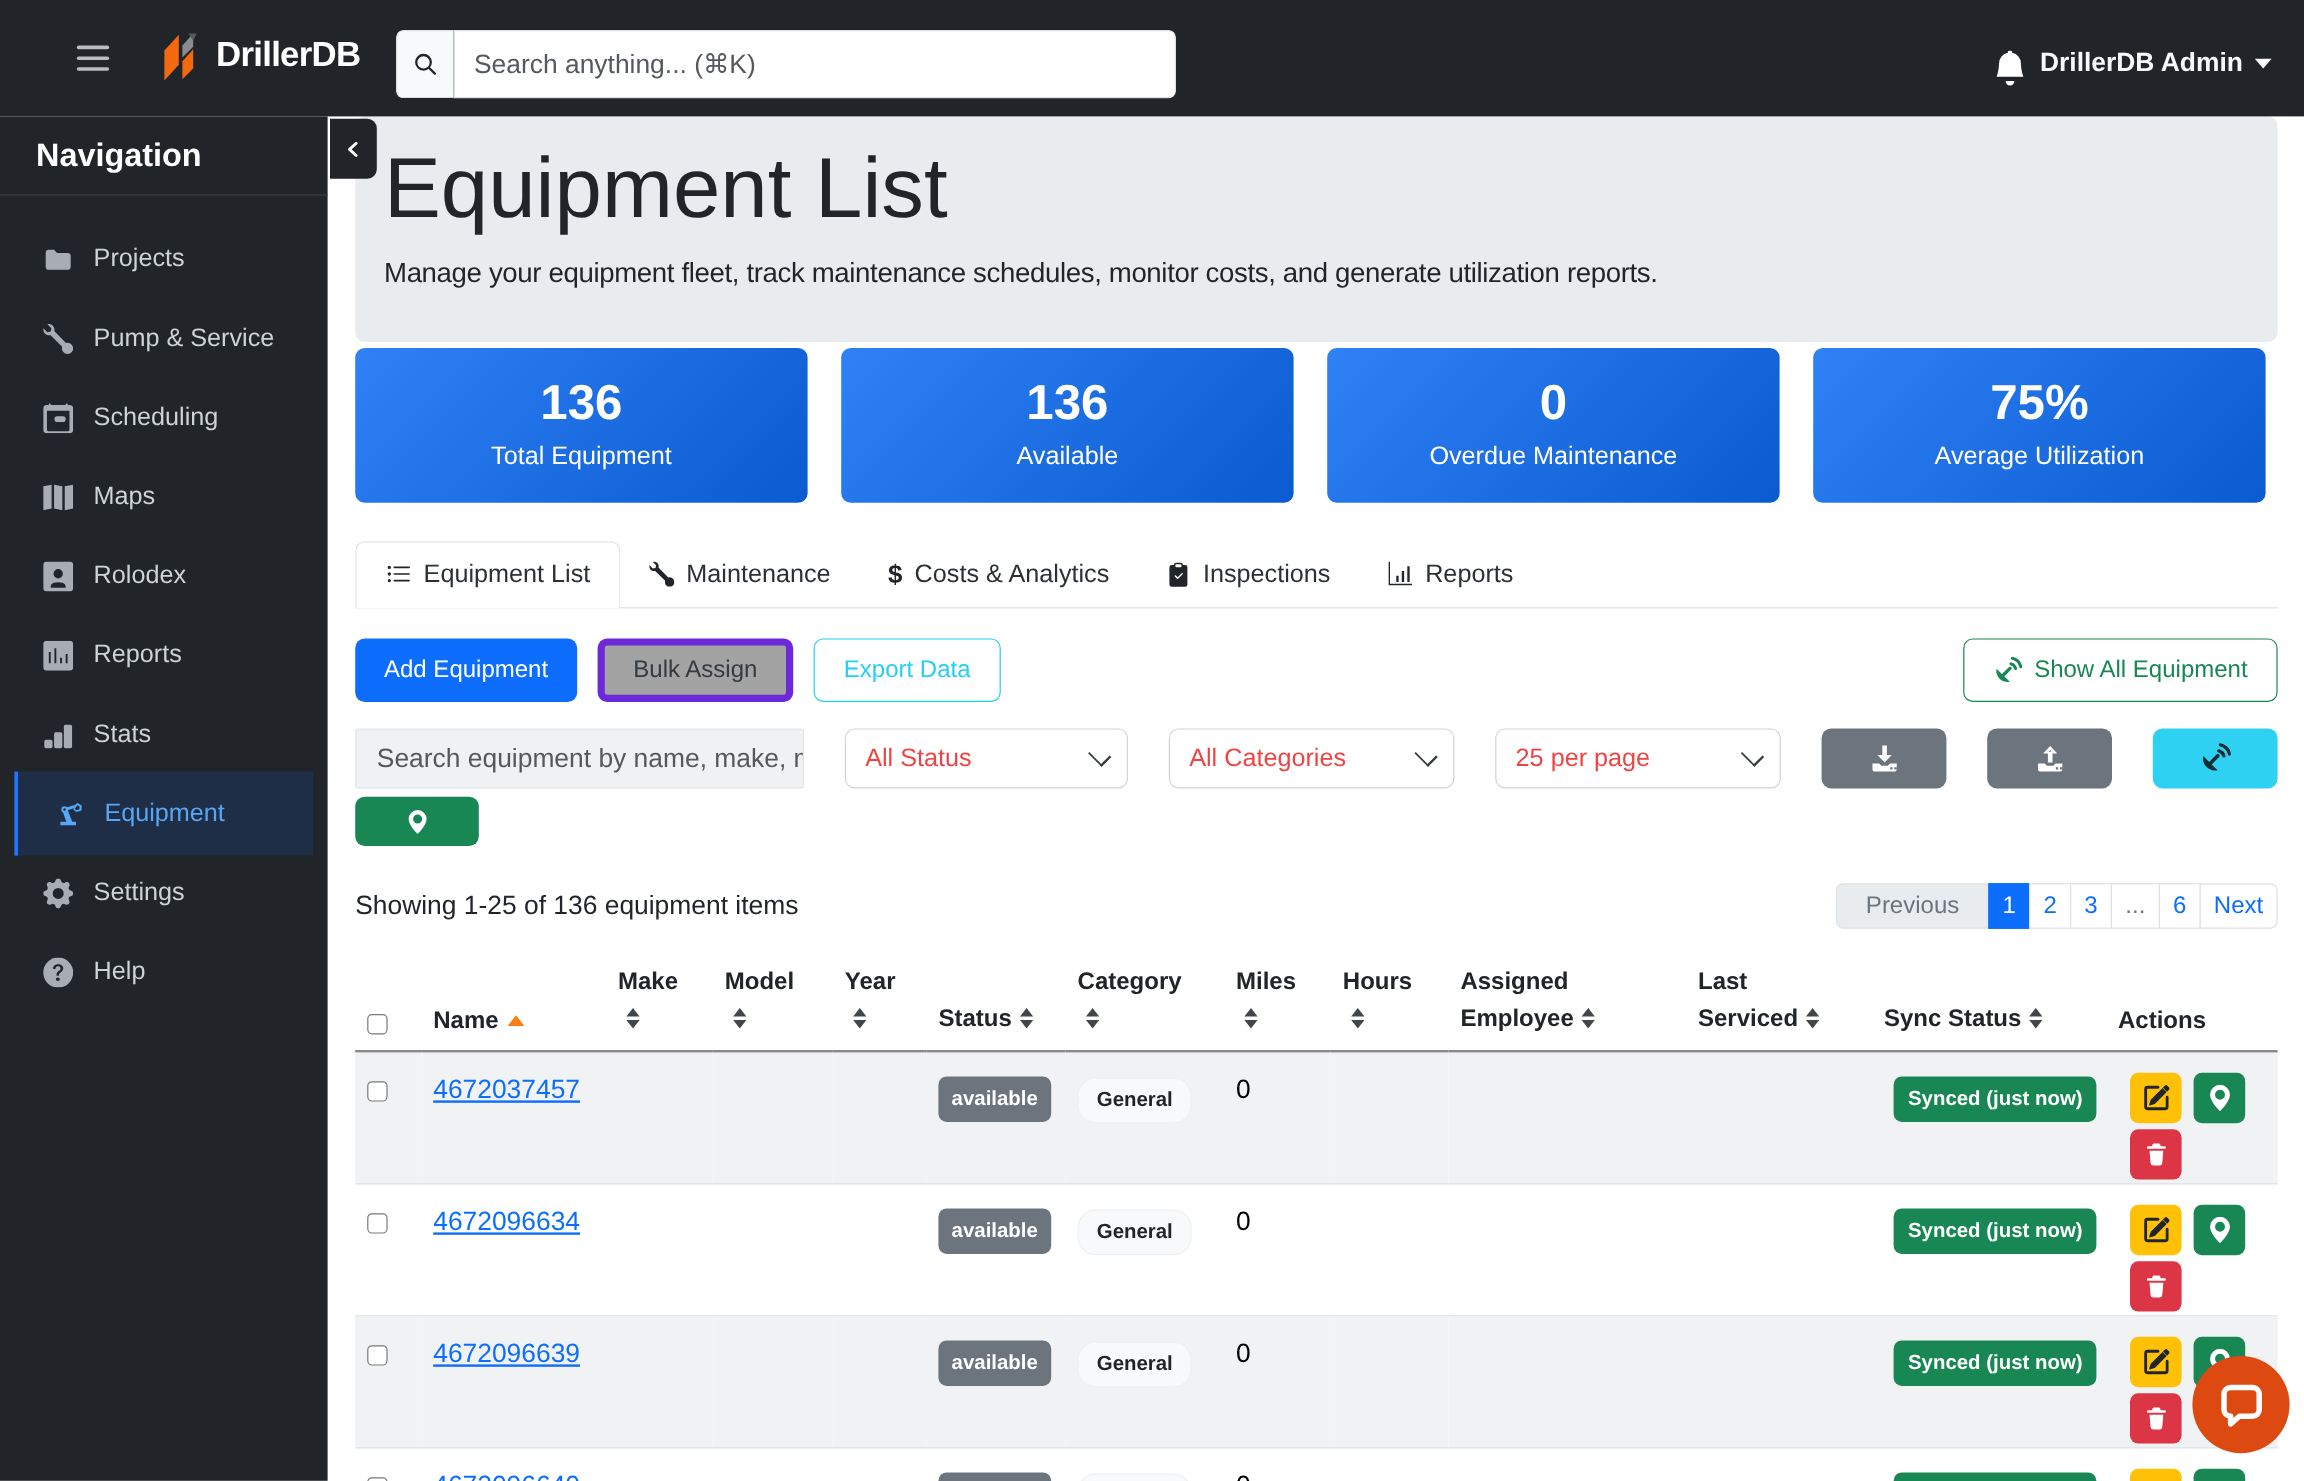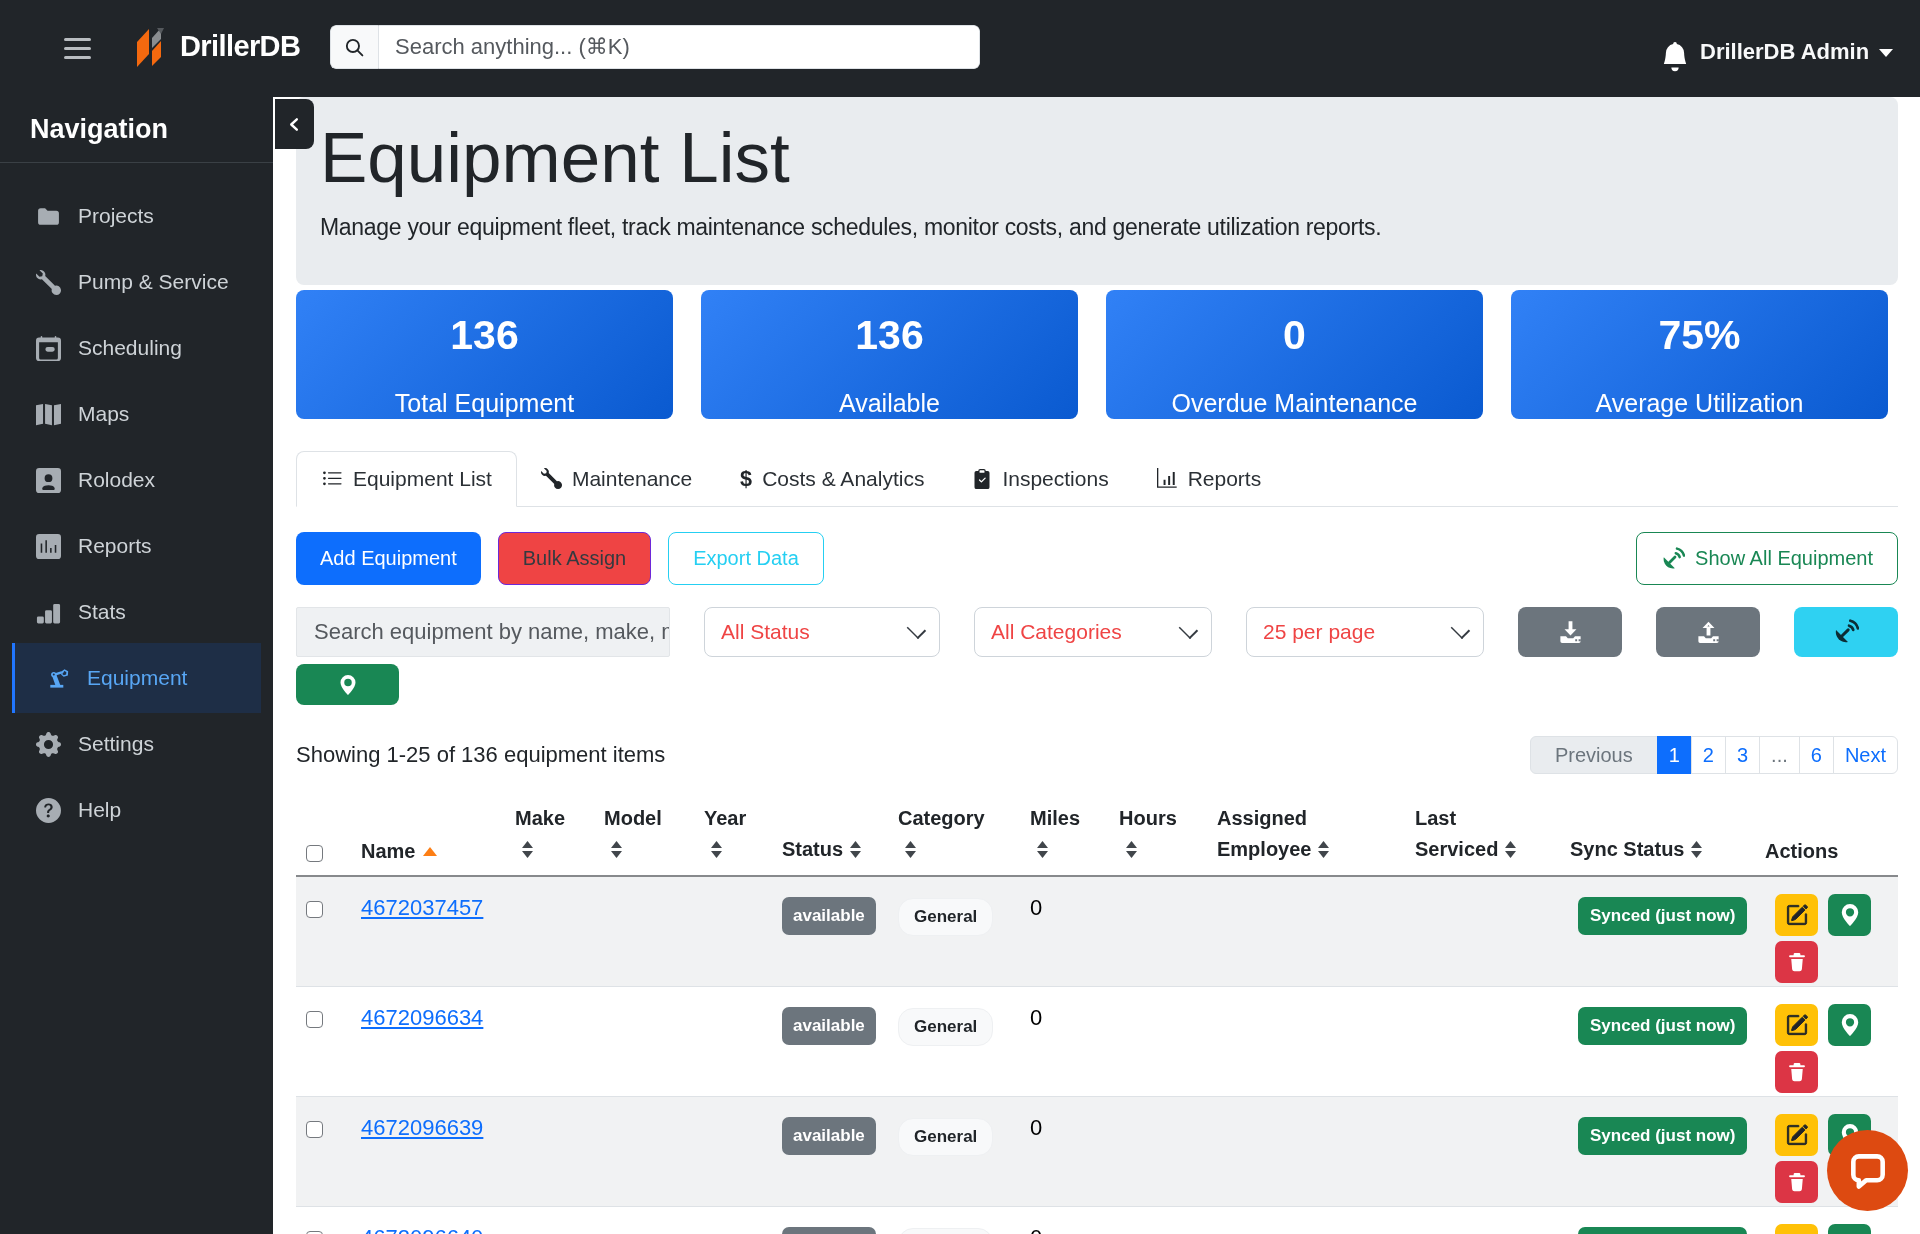--- a/index.html
+++ b/index.html
@@ -3,21 +3,21 @@
 <meta charset="utf-8">
 <style>
 * { box-sizing: border-box; margin: 0; padding: 0; }
 html,body { width:1920px; height:1234px; overflow:hidden; font-family:"Liberation Sans",sans-serif; background:#fff; }
 
 .topbar { position:absolute; top:0; left:0; width:1920px; height:97px; background:#212529; z-index:20; }
 .hamb { position:absolute; left:64px; top:38px; width:27px; }
 .hamb div { height:2.6px; background:#b9bdc1; border-radius:2px; margin-bottom:6.6px; }
 .logo { position:absolute; left:136px; top:26px; }
 .brand { position:absolute; left:180px; top:30px; font-size:29px; font-weight:bold; color:#fff; letter-spacing:-0.6px; }
-.searchgrp { position:absolute; left:330px; top:25px; width:650px; height:44px; display:flex; border-radius:6px; overflow:hidden; }
+.searchgrp { position:absolute; left:330px; top:25px; width:650px; height:57px; display:flex; border-radius:6px; overflow:hidden; }
 .searchgrp .addon { width:48px; background:#f8f9fa; border:1px solid #dee2e6; border-right:0; border-radius:6px 0 0 6px; display:flex; align-items:center; justify-content:center; }
 .searchgrp .inp { flex:1; background:#fff; border:1px solid #dee2e6; border-radius:0 6px 6px 0; display:flex; align-items:center; padding-left:16px; font-size:22px; color:#55595e; }
 .bell { position:absolute; left:1660px; top:42px; }
 .admin { position:absolute; left:1700px; top:39px; font-size:22px; color:#f8f9fa; font-weight:bold;}
 .admin .caret { display:inline-block; margin-left:10px; vertical-align:middle; width:0; height:0; border-left:7px solid transparent; border-right:7px solid transparent; border-top:8px solid #fff; }
 
 .sidebar { position:absolute; left:0; top:97px; width:273px; height:1137px; background:#212529; z-index:10; }
 .sb-head { height:66px; display:flex; align-items:center; padding-left:30px; font-size:27px; font-weight:bold; color:#fff; border-bottom:1px solid #3a4045; }
 .sb-list { margin-top:20px; }
 .sb-item { height:66px; display:flex; align-items:center; padding-left:36px; color:#ced3d7; font-size:21px; }
@@ -26,31 +26,31 @@
 .sb-item.active { background:#1e2e46; border-left:3px solid #2176ff; padding-left:33px; color:#58a6f4; height:70px; margin:-2px 12px; }
 .collapse-btn { position:absolute; left:275px; top:99px; width:39px; height:50px; background:#212529; border-radius:0 8px 8px 0; z-index:15; display:flex; align-items:center; justify-content:center; }
 
 .main { position:absolute; left:273px; top:97px; width:1647px; height:1137px; background:#fff; padding:0 22px 0 23px; }
 .pagehead { width:1602px; height:188px; background:#e9ecef; border-radius:8px; padding:20px 24px; }
 .pagehead h1 { font-size:71px; font-weight:400; color:#212529; }
 .pagehead p { font-size:23px; color:#212529; margin-top:16px; letter-spacing:-0.3px; }
 .cards { display:flex; gap:28px; margin-top:5px; }
 .card { width:377px; height:129px; border-radius:8px; background:linear-gradient(135deg,#3181f6 0%,#0a5ad0 100%); color:#fff; text-align:center; padding-top:21px; }
 .card .num { font-size:41px; font-weight:bold; line-height:1.2; }
-.card .lab { font-size:25px; margin-top:29px; }
+.card .lab { font-size:21px; margin-top:9px; }
 
 .tabs { display:flex; margin-top:32px; border-bottom:1px solid #dee2e6; height:56px; }
 .tab { display:flex; align-items:center; gap:10px; padding:0 24px; font-size:21px; color:#2b3035; }
 .tab.active { background:#fff; border:1px solid #dee2e6; border-bottom:1px solid #fff; border-radius:8px 8px 0 0; margin-bottom:-1px; padding:0 24px; }
 .tab svg { flex:none; }
 
 .btnrow { display:flex; margin-top:25px; gap:17px; }
 .btn { display:inline-flex; align-items:center; justify-content:center; gap:10px; height:53px; border-radius:8px; font-size:20px; padding:0 24px; }
 .btn-primary { background:#0d6efd; color:#fff; }
-.btn-outline-sec { background:#ef4444; color:#343a40; border:1px solid #6d28d9; }
+.btn-outline-sec { background:#a3a3a3; color:#343a40; border:6px solid #6d28d9; }
 .btn-outline-info { background:#fff; color:#25cff2; border:1px solid #25cff2; }
 .btn-outline-suc { background:#fff; color:#198754; border:1px solid #198754; margin-left:auto; }
 
 .filterrow { display:flex; margin-top:22px; gap:34px; }
 .f-input { width:374px; height:50px; background:#eff1f3; border:1px solid #e2e5e8; border-radius:2px; display:flex; align-items:center; padding-left:17px; font-size:22px; color:#55595e; white-space:nowrap; overflow:hidden; }
 .f-select { height:50px; border:1px solid #ced4da; border-radius:8px; display:flex; align-items:center; justify-content:space-between; padding:0 16px; font-size:21px; color:#ef4444; }
 .f-select .chev { width:16px; height:10px; position:relative; }
 .f-select .chev::before { content:""; position:absolute; left:0; top:0; width:14px; height:14px; border-right:2px solid #343a40; border-bottom:2px solid #343a40; transform:rotate(45deg) scale(1,.72) translate(-3px,-7px); }
 .f-btn { width:104px; height:50px; border-radius:8px; display:flex; align-items:center; justify-content:center; }
 .f-gray { background:#6c757d; }

